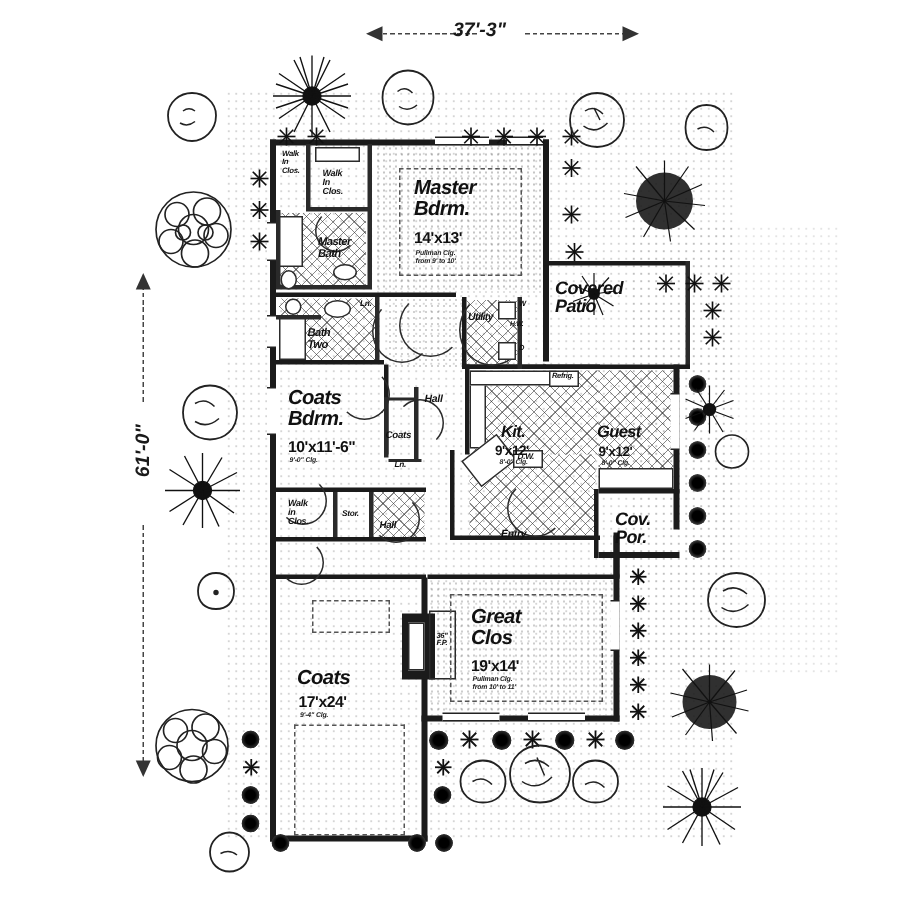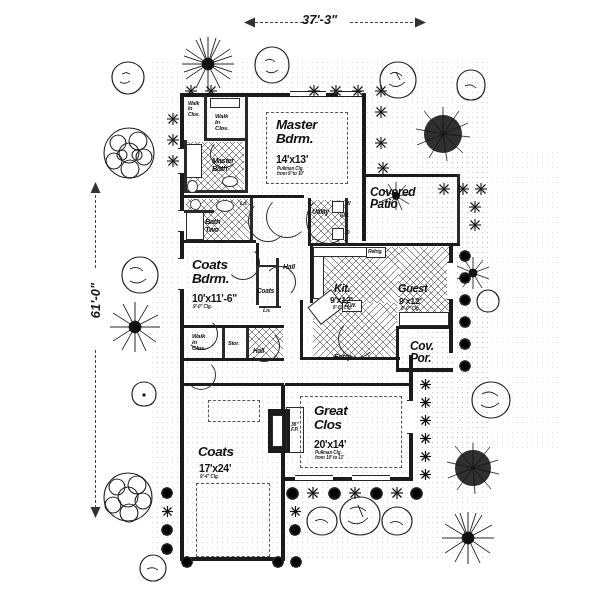--- a/index.html
+++ b/index.html
@@ -293,21 +293,21 @@
   <div class="clg" style="left:277px;top:166px;">Pullman Clg.
 from 9' to 10'</div>
 
   <div class="room-label rl-big" style="left:192px;top:258px;">Coats
 Bdrm.</div>
   <div class="dim" style="left:192px;top:292px;">10'x11'-6"</div>
   <div class="clg" style="left:193px;top:304px;">9'-0" Clg.</div>
 
   <div class="room-label rl-big" style="left:314px;top:404px;">Great
 Clos</div>
-  <div class="dim" style="left:314px;top:438px;">20'x14'</div>
+  <div class="dim" style="left:314px;top:438px;">19'x14'</div>
   <div class="clg" style="left:315px;top:450px;">Pullman Clg.
 from 10' to 11'</div>
 
   <div class="room-label rl-big" style="left:198px;top:445px;">Coats</div>
   <div class="dim" style="left:199px;top:462px;">17'x24'</div>
   <div class="clg" style="left:200px;top:474px;">9'-4" Clg.</div>
 
   <div class="room-label rl-med" style="left:334px;top:283px;">Kit.</div>
   <div class="dim" style="left:330px;top:295px;font-size:9px;">9'x12'</div>
   <div class="clg" style="left:333px;top:305px;">8'-0" Clg.</div>

